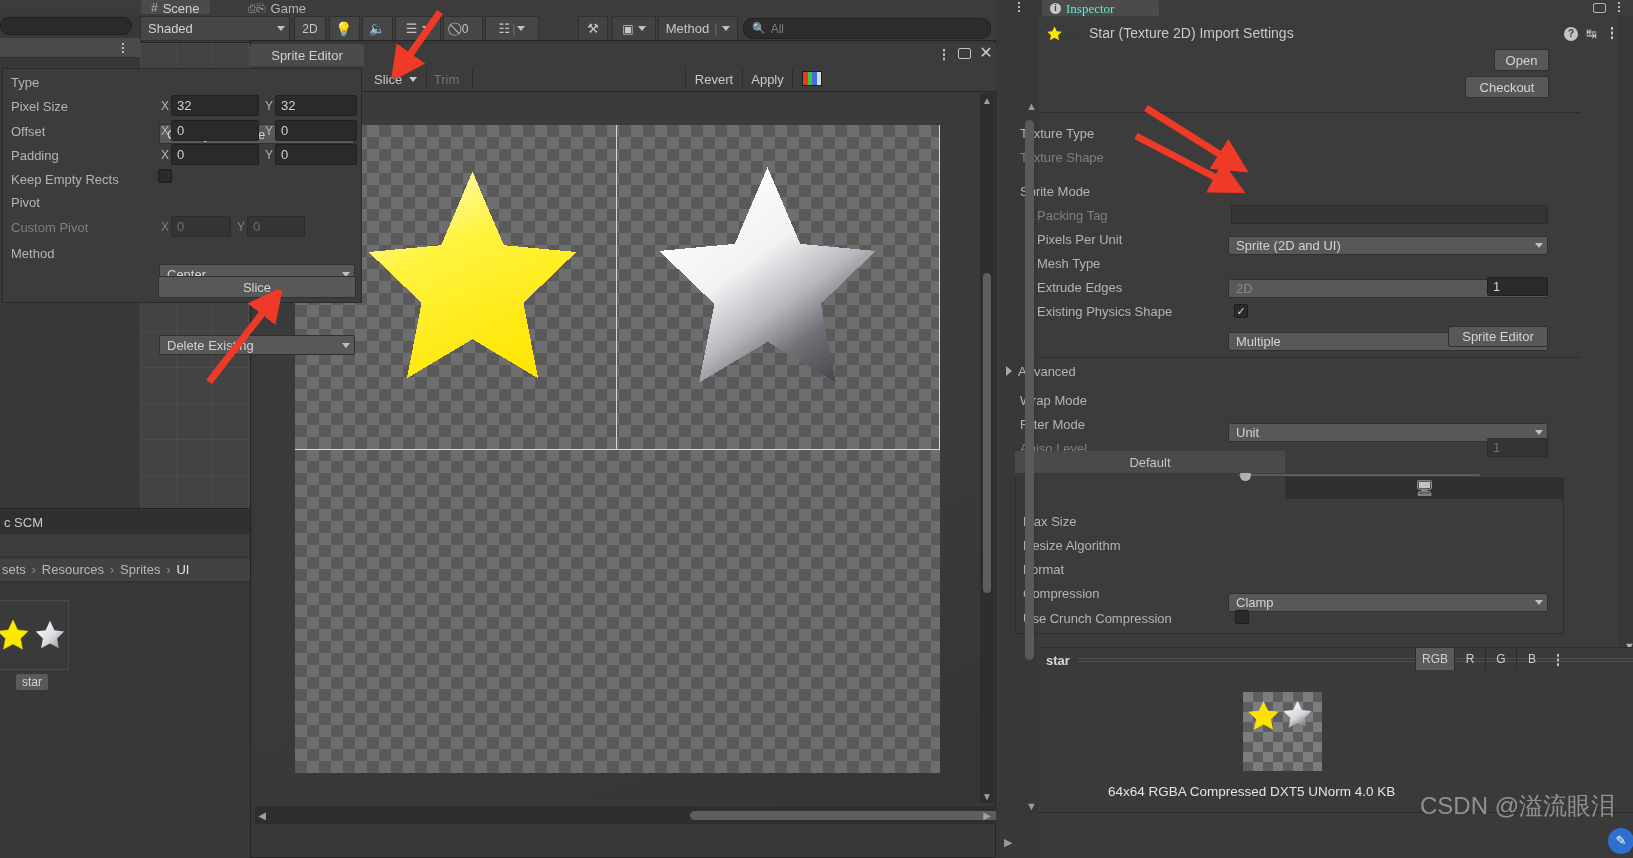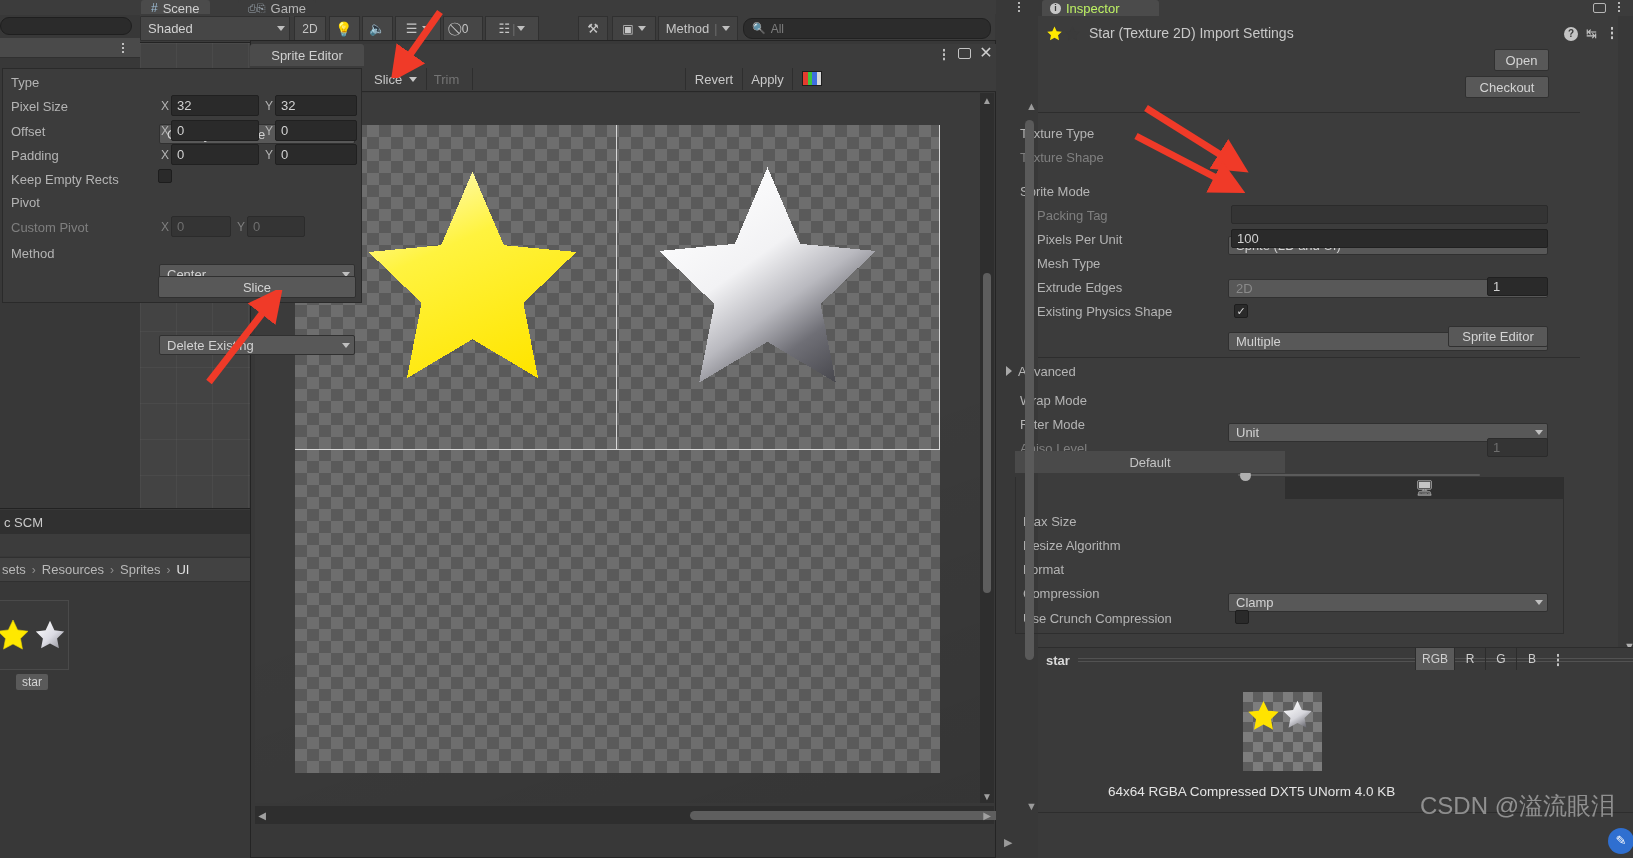--- a/index.html
+++ b/index.html
@@ -491,21 +491,21 @@
               background:radial-gradient(circle,#b6b6b6 45%,transparent 46%) 0 0/4px 4px repeat-y;"></div>
   <div class="abs" style="left:1026px; top:100px; color:#9b9b9b; font-size:11px;">▲</div>
   <div class="abs" style="left:1026px; top:800px; color:#9b9b9b; font-size:11px;">▼</div>
   <div class="abs" style="left:1004px; top:836px; color:#9b9b9b; font-size:11px;">▶</div>
 
   <div class="abs" style="left:1042px; top:0; width:117px; height:16px; background:#4b4b4b;
               border-top-left-radius:3px; border-top-right-radius:3px;
               display:flex; align-items:center; gap:5px; padding-left:8px;">
     <span style="width:11px;height:11px;border-radius:50%;background:#c6c6c6;color:#3b3b3b;
                  font-size:9px;line-height:11px;text-align:center;font-weight:bold;">i</span>
-    <span class="u-label" style="color:#bef264;">Inspector</span>
+    <span class="u-label" style="color:#5eead4;font-family:Liberation Serif, serif;">Inspector</span>
   </div>
   <div class="abs" style="left:1159px; top:0; width:474px; height:16px; background:#3c3c3c;"></div>
   <div class="abs" style="left:1593px; top:3px; width:13px; height:10px; border:1.5px solid #b6b6b6; border-radius:2px;"></div>
   <div class="abs" style="left:1617px; top:1px; width:4px; height:12px;
               background:radial-gradient(circle,#b6b6b6 45%,transparent 46%) 0 0/4px 4px repeat-y;"></div>
 
   <div class="abs" style="left:1038px; top:16px; width:580px; height:842px; background:#3c3c3c;"></div>
 
   <div class="abs" style="left:1038px; top:18px; width:580px; height:30px; display:flex; align-items:center; gap:8px; padding-left:8px;">
     <span style="display:flex; gap:1px;">
@@ -558,23 +558,20 @@
 
   <div class="abs u-label dim" style="left:1037px; top:209px;">
     <span>Packing Tag</span>
   </div>
   <div class="abs u-field dimmed" style="left:1231px; top:205px; width:317px; height:19px;">
     <span></span>
   </div>
 
   <div class="abs u-label" style="left:1037px; top:233px;">
     <span>Pixels Per Unit</span>
-  </div>
-  <div class="abs u-field" style="left:1231px; top:229px; width:317px; height:19px;">
-    <span>100</span>
   </div>
 
   <div class="abs u-label" style="left:1037px; top:257px;">
     <span>Mesh Type</span>
   </div>
   <div class="abs u-popup" style="left:1228px; top:253px; width:320px; height:19px;">
     <span>Unit</span>
     <span class="caret"></span>
   </div>
 

